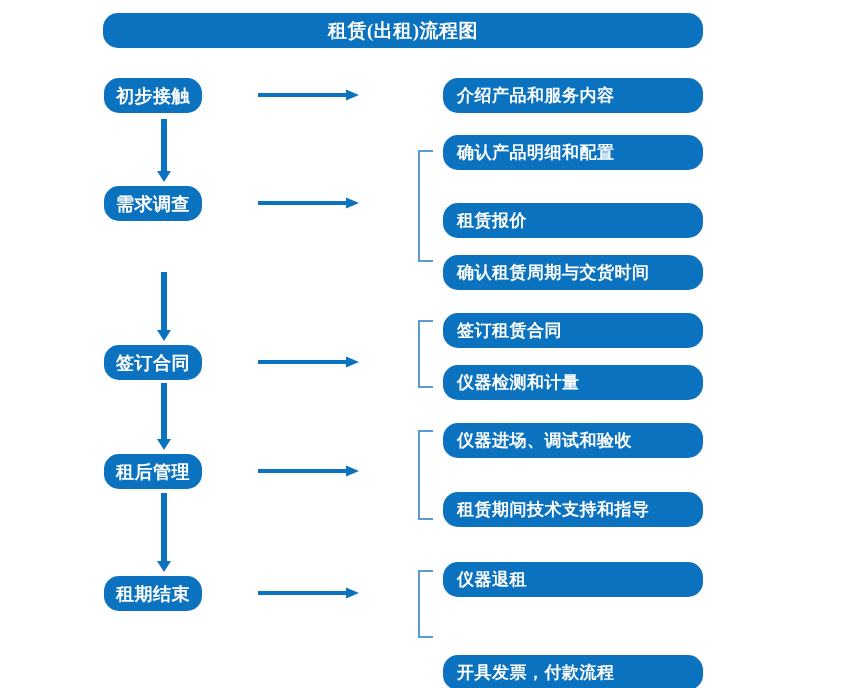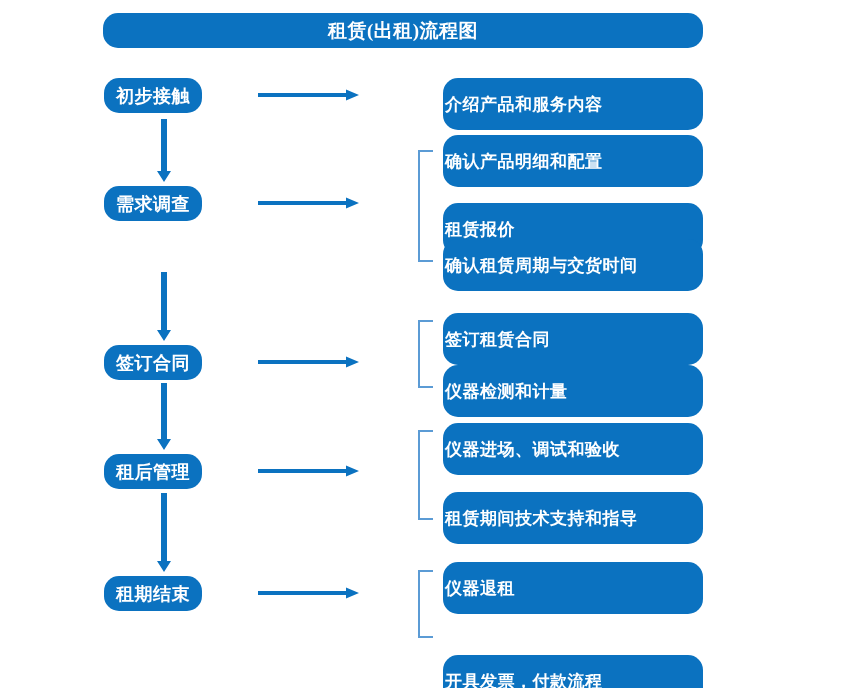--- a/index.html
+++ b/index.html
@@ -40,23 +40,23 @@
   .stage-box {
     left: 104px;
     width: 98px;
     height: 35px;
     justify-content: center;
     font-size: 18px;
   }
   .detail-box {
     left: 443px;
     width: 260px;
-    height: 52px;
+    height: 35px;
     justify-content: flex-start;
-    padding-left: 2px;
+    padding-left: 14px;
     font-size: 17px;
   }
   .h-arrow {
     position: absolute;
     height: 14px;
   }
   .v-arrow {
     position: absolute;
     width: 16px;
   }
@@ -78,21 +78,21 @@
 
   <div class="box stage-box" style="top:78px;">初步接触</div>
   <div class="box stage-box" style="top:186px;">需求调查</div>
   <div class="box stage-box" style="top:345px;">签订合同</div>
   <div class="box stage-box" style="top:454px;">租后管理</div>
   <div class="box stage-box" style="top:576px;">租期结束</div>
 
   <div class="box detail-box" style="top:78px;">介绍产品和服务内容</div>
   <div class="box detail-box" style="top:135px;text-align:right;">确认产品明细和配置</div>
   <div class="box detail-box" style="top:187px;margin-top:16px;">租赁报价</div>
-  <div class="box detail-box" style="top:239px;">确认租赁周期与交货时间</div>
+  <div class="box detail-box" style="top:255px;">确认租赁周期与交货时间</div>
   <div class="box detail-box" style="top:313px;">签订租赁合同</div>
   <div class="box detail-box" style="top:365px;">仪器检测和计量</div>
   <div class="box detail-box" style="top:423px;">仪器进场、调试和验收</div>
   <div class="box detail-box" style="top:492px;">租赁期间技术支持和指导</div>
   <div class="box detail-box" style="top:562px;">仪器退租</div>
   <div class="box detail-box" style="top:614px;margin-top:41px;">开具发票，付款流程</div>
 
   <svg class="h-arrow" style="left:258px; top:88px; width:102px;" viewBox="0 0 102 14">
     <path d="M0 5 H88 V1.5 L101 7 L88 12.5 V9 H0 Z" fill="#0B72C0"></path>
   </svg>

